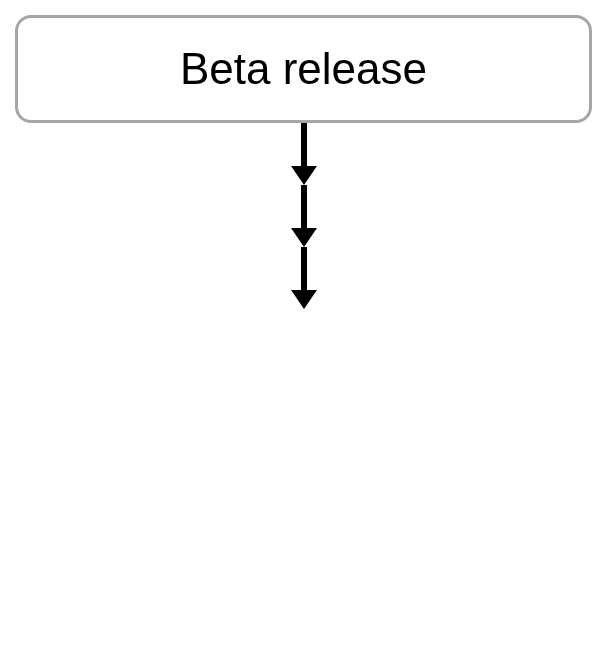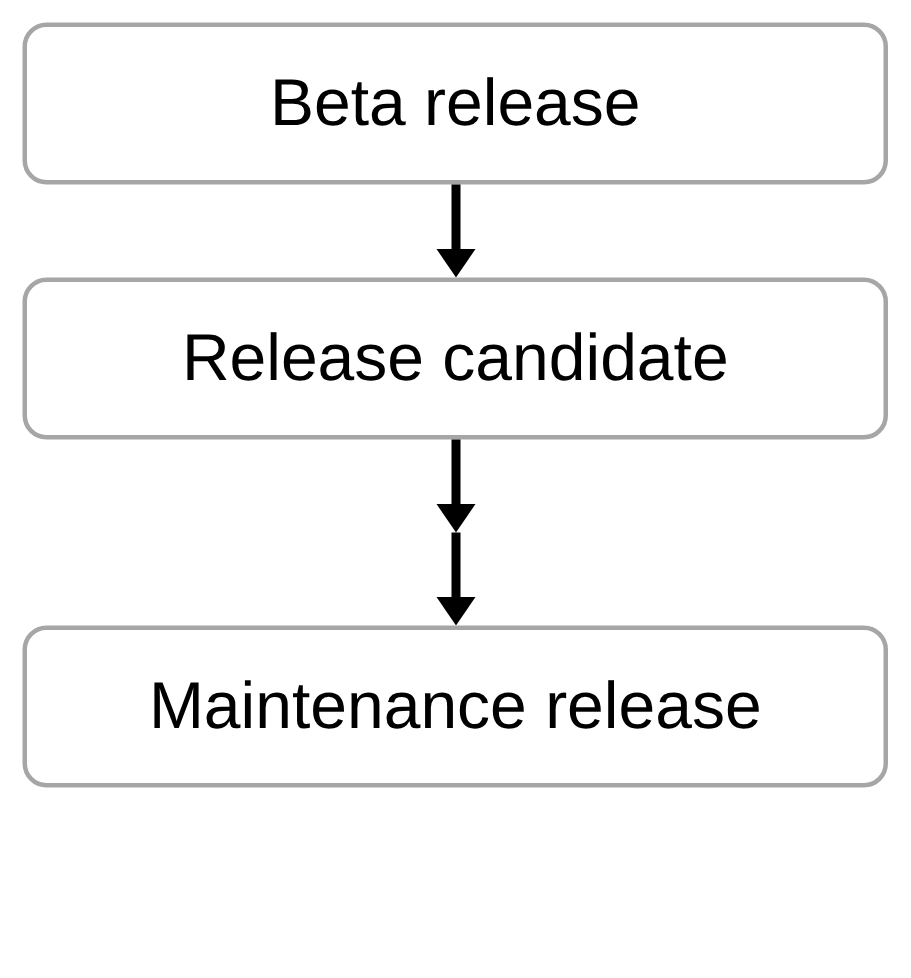--- a/index.html
+++ b/index.html
@@ -66,28 +66,26 @@
 
 <div class="diagram">
 
   <div class="node">Beta release</div>
 
   <div class="connector">
     <span class="shaft"></span>
     <span class="head"></span>
   </div>
 
-  <div class="node">Release candidate</div>
 
   <div class="connector">
     <span class="shaft"></span>
     <span class="head"></span>
   </div>
 
 
   <div class="connector">
     <span class="shaft"></span>
     <span class="head"></span>
   </div>
 
-  <div class="node">Maintenance release</div>
 
 </div>
 
 </body></html>

